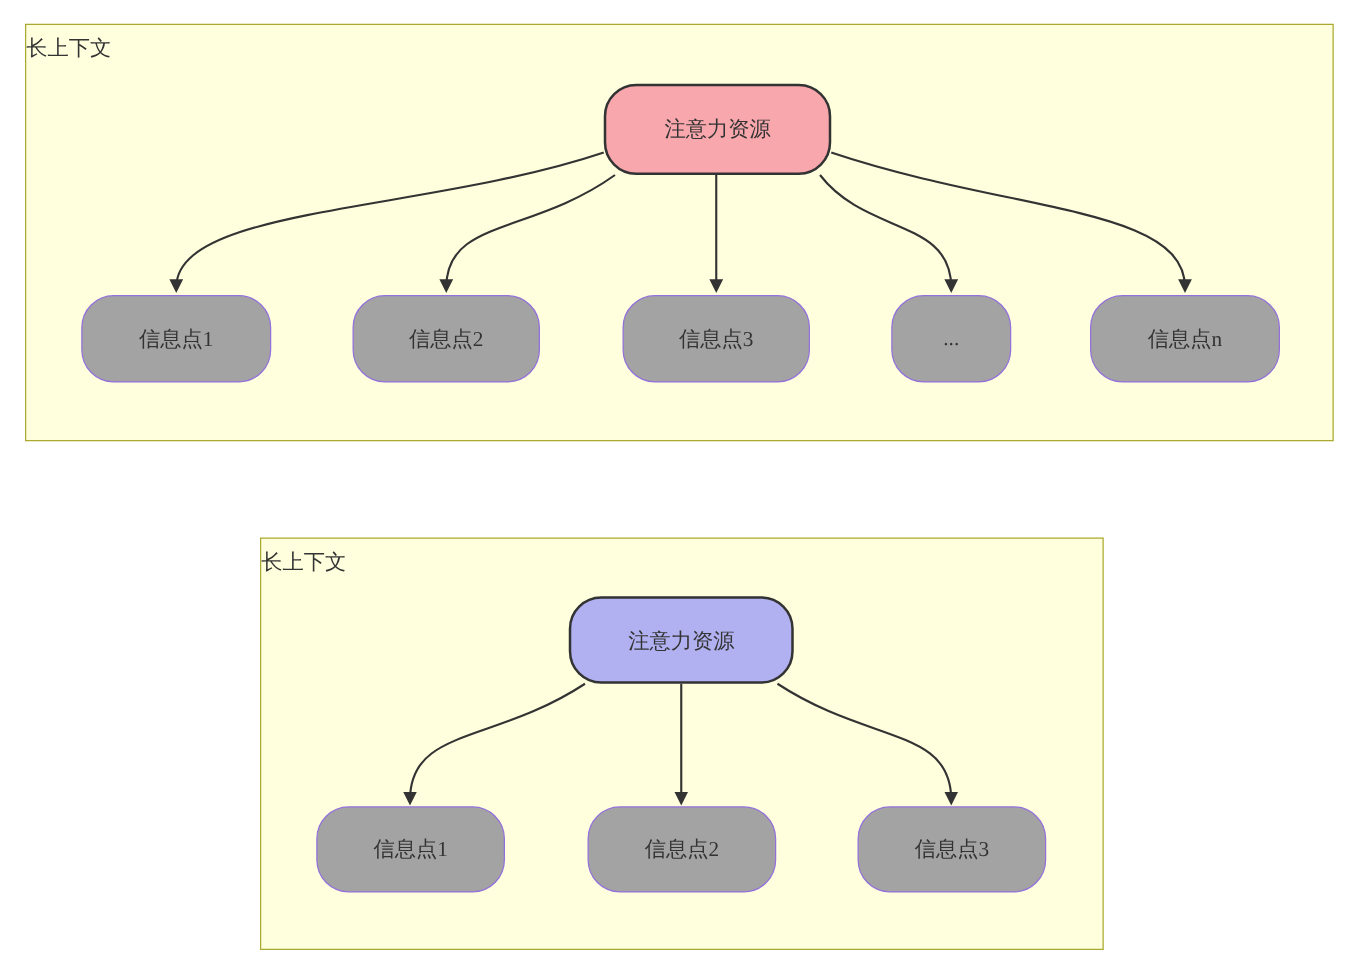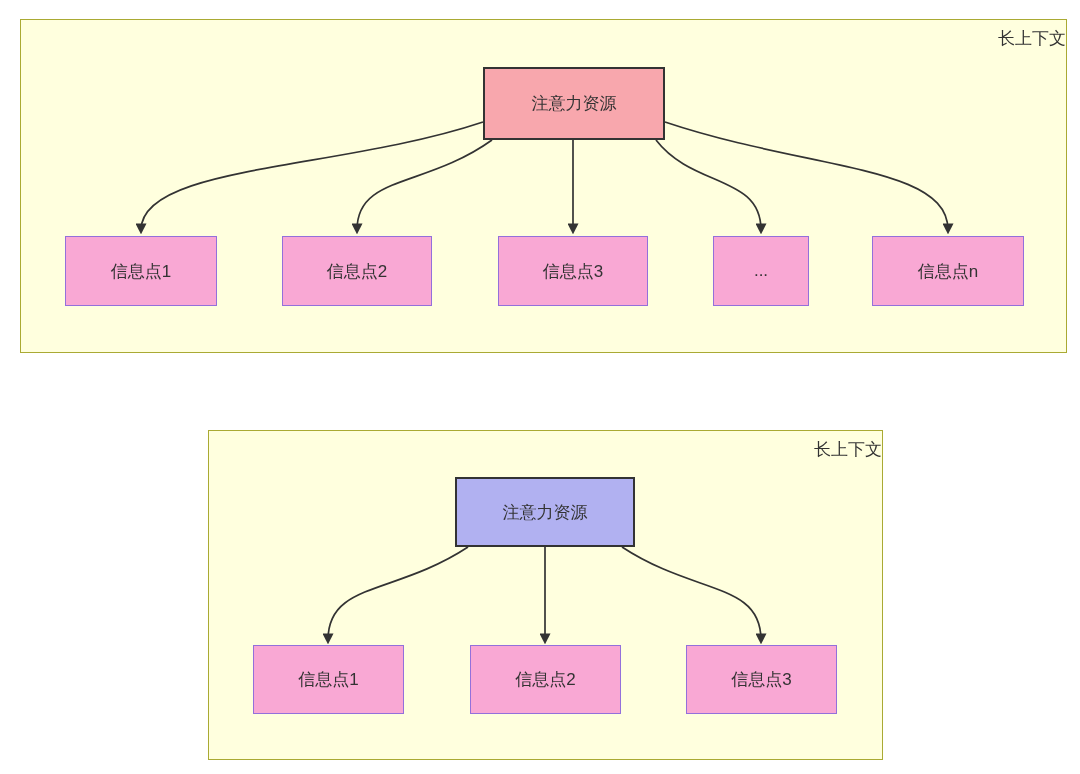--- a/index.html
+++ b/index.html
@@ -21,21 +21,21 @@
     background: #ffffde;
     border: 1px solid #aaaa33;
     box-sizing: border-box;
     z-index: 1;
   }
   .group-container .group-title {
     position: absolute;
     top: 7px;
     left: 0;
     width: 100%;
-    text-align: right;
+    text-align: left;
     font-size: 17px;
     font-weight: 400;
     color: #333333;
   }
   #long-container  { left: 20px;  top: 19px;  width: 1047px; height: 334px; }
   #short-container { left: 208px; top: 430px; width: 675px;  height: 330px; }
 
   .edges {
     position: absolute;
     left: 0; top: 0;
@@ -47,24 +47,26 @@
   .node {
     position: absolute;
     box-sizing: border-box;
     display: flex;
     align-items: center;
     justify-content: center;
     font-size: 17px;
     color: #333333;
     z-index: 3;
     text-align: right;
+    border-radius: 26px;
   }
   .info-node {
-    background: #f9a8d4;
+    background: #a3a3a3;
     border: 1.5px solid #9370db;
+    font-family: Liberation Serif, serif;
   }
   .attention-node {
     border: 2px solid #333333;
     font-size: 17px;
   }
   #long-attention  { left: 483px; top: 67px;  width: 182px; height: 73px; background: #f8a7ad; }
   #short-attention { left: 455px; top: 477px; width: 180px; height: 70px; background: #b1b1f1; }
 
   
   #long-info-0 { left: 65px;  top: 236px; width: 152px; height: 70px; }

